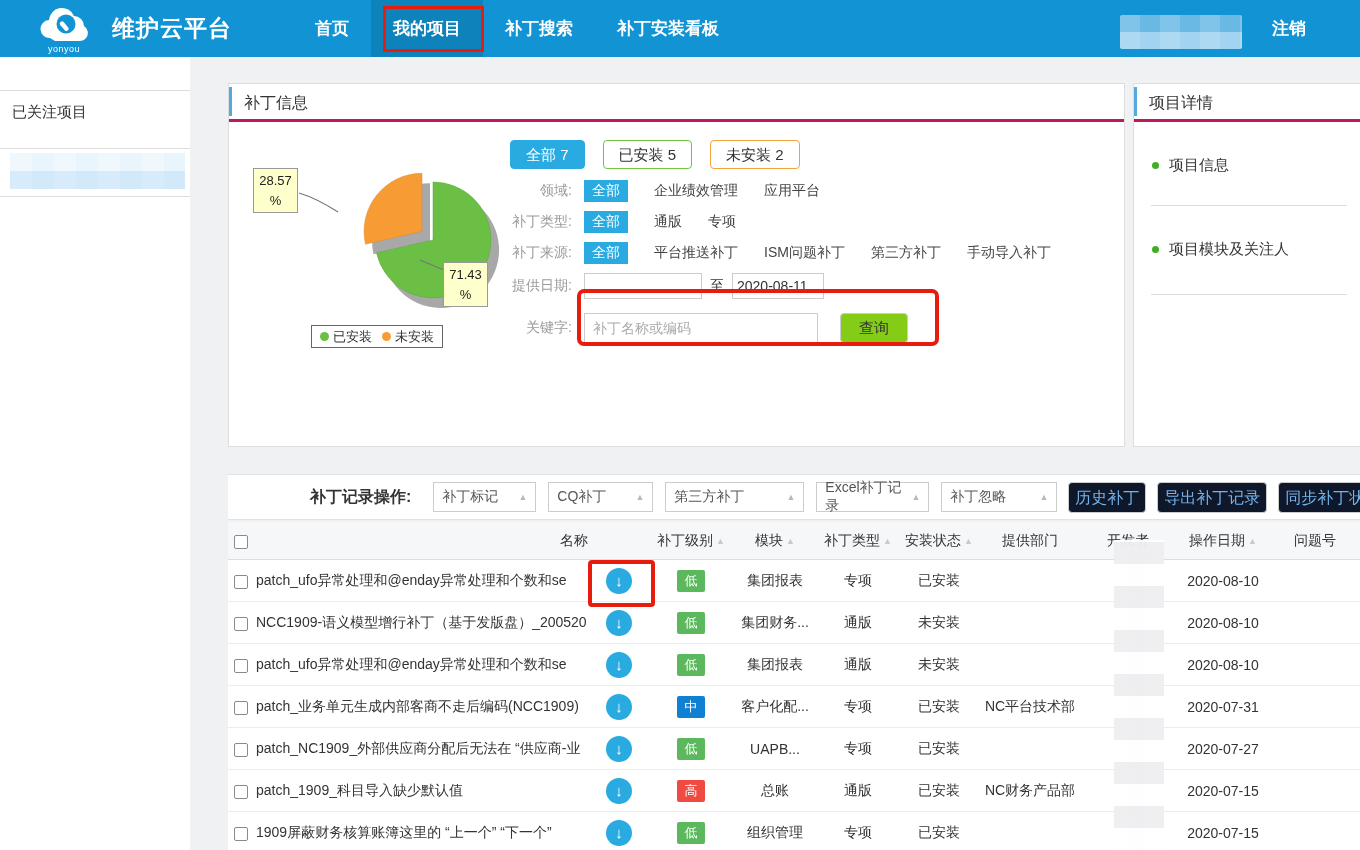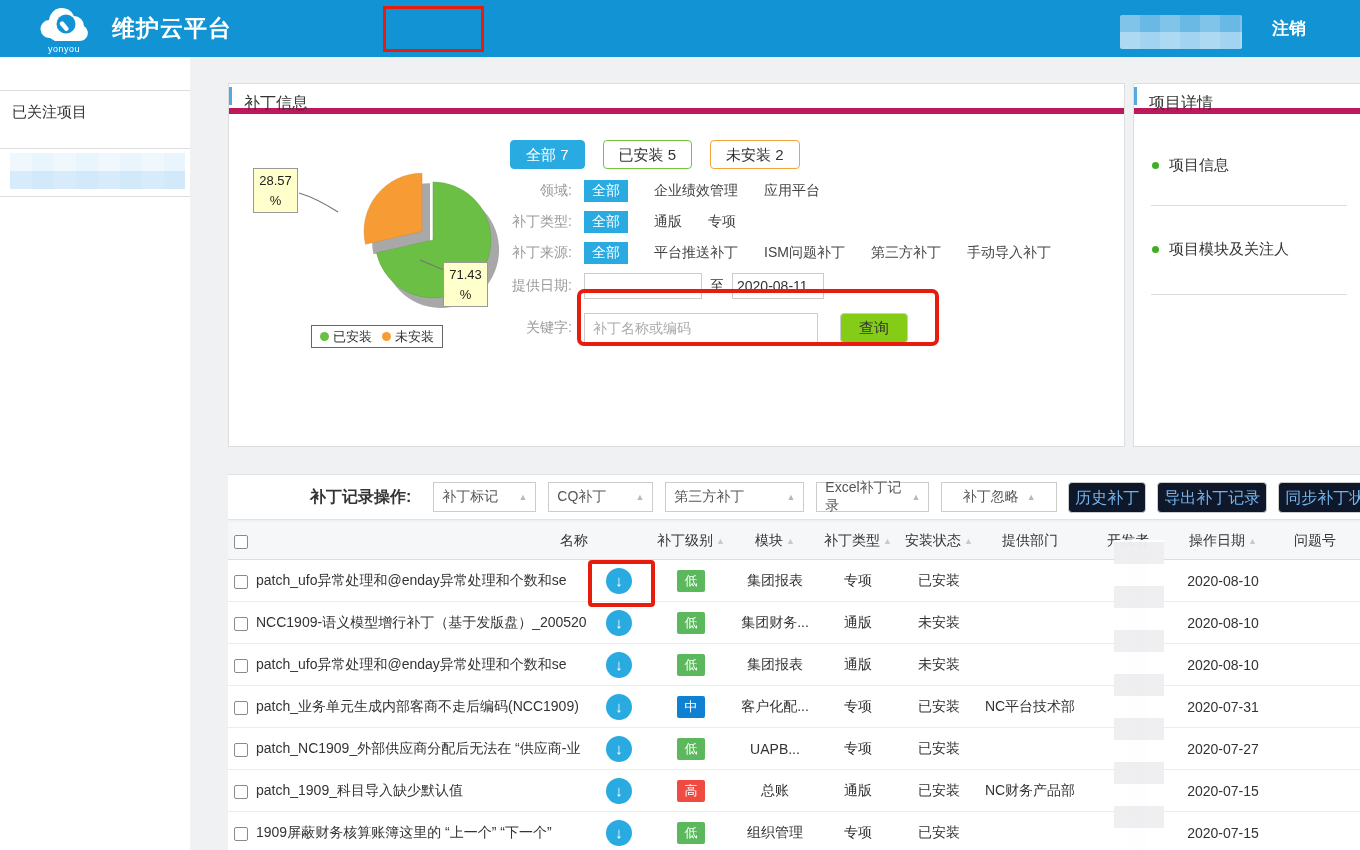--- a/index.html
+++ b/index.html
@@ -26,21 +26,21 @@
   .sb-title { position:absolute; left:12px; top:46px; font-size:15px; color:#333; }
   .sb-blur { position:absolute; left:10px; top:96px; width:175px; height:36px;
     background-image:
       repeating-linear-gradient(0deg, rgba(205,231,249,.8) 0 18px, rgba(235,246,253,.8) 18px 36px),
       repeating-linear-gradient(90deg, rgba(255,255,255,.4) 0 22px, rgba(185,220,245,.4) 22px 44px); }
 
   
   .panel { position:absolute; background:#fff; border:1px solid #ddd; }
   .panel-main { left:228px; top:83px; width:897px; height:364px; }
   .panel-right { left:1133px; top:83px; width:230px; height:364px; }
-  .panel-title { position:relative; height:30px; line-height:38px; padding-left:15px; font-size:16px; color:#333; border-bottom:6px solid #be185d; }
+  .panel-title { position:relative; height:38px; line-height:38px; padding-left:15px; font-size:16px; color:#333; border-bottom:3px solid #be185d; }
   .panel-title::before { content:""; position:absolute; left:0; top:3px; bottom:3px; width:3px; background:#54a9e0; }
 
   
   .pie-wrap { position:absolute; left:240px; top:150px; width:270px; height:210px; z-index:1; }
   .callout { position:absolute; width:45px; height:45px; background:#ffffcc; border:1px solid #999; font-size:13px; color:#222; text-align:center; line-height:1.5; padding-top:2px; z-index:2; }
   .callout-1 { left:253px; top:168px; }
   .callout-2 { left:443px; top:262px; }
   .legend { position:absolute; left:311px; top:325px; height:23px; border:1px solid #666; background:#fff; display:flex; align-items:center; padding:0 8px; gap:10px; z-index:2; }
   .legend-item { display:flex; align-items:center; gap:4px; font-size:13px; color:#333; }
   .dot { width:9px; height:9px; border-radius:50%; display:inline-block; }
@@ -111,20 +111,26 @@
   <div class="logo">
     <svg width="56" height="50" viewBox="0 0 56 50">
       <path d="M14 34 a9 9 0 0 1 -1 -18 a13 13 0 0 1 25 -4 a10 10 0 0 1 10 10 a8 8 0 0 1 2 12 q-2 3 -7 3 h-24 z" fill="#fff"></path>
       <circle cx="30" cy="20" r="9.5" fill="#1193d4"></circle>
       <rect x="25" y="15" width="4.5" height="11" rx="2" transform="rotate(-40 30 20)" fill="#fff"></rect>
       <circle cx="33.5" cy="16.5" r="2.2" fill="#1193d4"></circle>
     </svg>
     <div class="logo-sub">yonyou</div>
   </div>
   <div class="brand">维护云平台</div>
+  <div class="nav">
+      <div class="nav-item">首页</div>
+      <div class="nav-item active">我的项目</div>
+      <div class="nav-item">补丁搜索</div>
+      <div class="nav-item">补丁安装看板</div>
+    </div>
   <div class="user-blur"></div>
   <div class="logout">注销</div>
 </div>
 
 <div class="sidebar">
   <div class="sb-divider" style="top:33px"></div>
   <div class="sb-title">已关注项目</div>
   <div class="sb-divider" style="top:91px"></div>
   <div class="sb-blur"></div>
   <div class="sb-divider" style="top:139px"></div>
@@ -246,21 +252,21 @@
         <span class="tb-caret">▲</span>
       </div>
       <div class="tb-select" style="width: 139px;">
         <span>第三方补丁</span>
         <span class="tb-caret">▲</span>
       </div>
       <div class="tb-select" style="width: 113px;">
         <span>Excel补丁记录</span>
         <span class="tb-caret">▲</span>
       </div>
-      <div class="tb-select" style="width: 116px; justify-content: center;">
+      <div class="tb-select" style="width: 116px;">
         <span>补丁忽略</span>
         <span class="tb-caret">▲</span>
       </div>
     </span>
   <span id="tb-buttons" style="display:flex">
       <button class="tb-btn">历史补丁</button>
       <button class="tb-btn">导出补丁记录</button>
       <button class="tb-btn">同步补丁状态</button>
     </span>
 </div>

